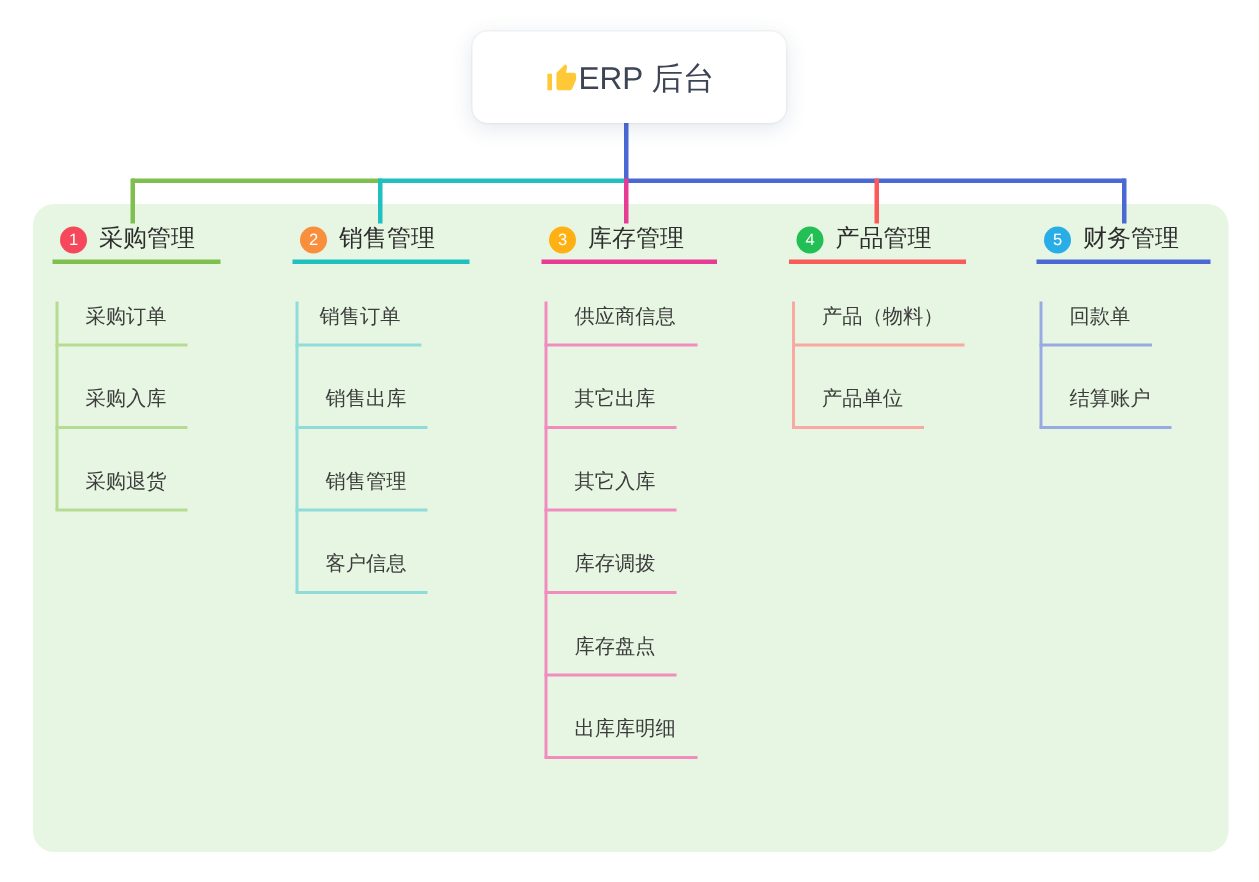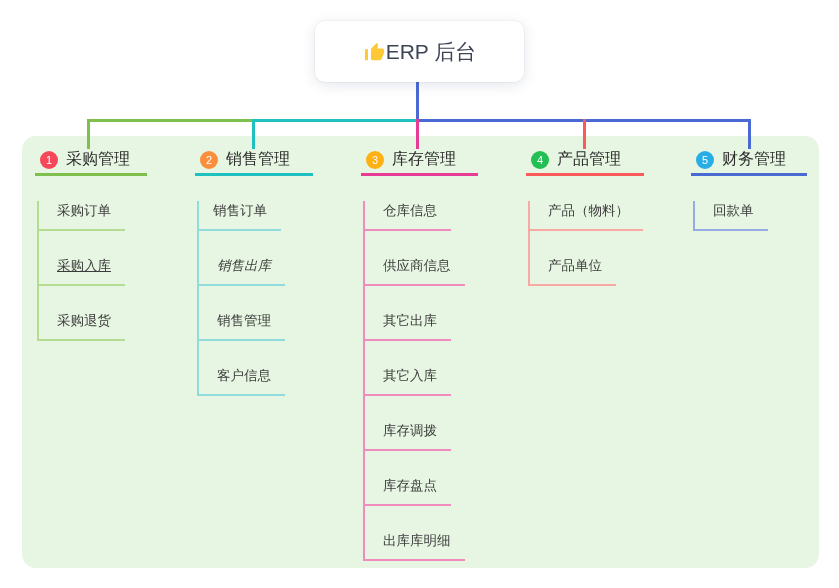--- a/index.html
+++ b/index.html
@@ -60,45 +60,44 @@
 
   <div id="branches">
       <div class="branch" style="left: 35px; width: 112px;">
         <div class="branch-title" style="border-color: rgb(126, 191, 78);">
           <div class="badge" style="background: rgb(245, 73, 91);">1</div>
           <span>采购管理</span>
         </div>
         <div class="children">
           <div class="vline" style="background: rgb(181, 220, 146);"></div>
           <div class="child" style="border-color: rgb(181, 220, 146);">采购订单</div>
-          <div class="child" style="border-color: rgb(181, 220, 146); text-decoration: underline;">采购入库</div>
+          <div class="child" style="border-color: rgb(181, 220, 146);">采购入库</div>
           <div class="child" style="border-color: rgb(181, 220, 146);">采购退货</div>
         </div>
       </div>
       <div class="branch" style="left: 195px; width: 118px;">
         <div class="branch-title" style="border-color: rgb(31, 192, 192);">
           <div class="badge" style="background: rgb(249, 142, 61);">2</div>
           <span>销售管理</span>
         </div>
         <div class="children">
           <div class="vline" style="background: rgb(143, 220, 218);"></div>
           <div class="child" style="border-color: rgb(143, 220, 218); padding-left: 16px;">销售订单</div>
-          <div class="child" style="border-color: rgb(143, 220, 218); font-style: italic;">销售出库</div>
+          <div class="child" style="border-color: rgb(143, 220, 218);">销售出库</div>
           <div class="child" style="border-color: rgb(143, 220, 218);">销售管理</div>
           <div class="child" style="border-color: rgb(143, 220, 218);">客户信息</div>
         </div>
       </div>
       <div class="branch" style="left: 361px; width: 117px;">
         <div class="branch-title" style="border-color: rgb(231, 60, 150);">
           <div class="badge" style="background: rgb(255, 176, 19);">3</div>
           <span>库存管理</span>
         </div>
         <div class="children">
           <div class="vline" style="background: rgb(241, 140, 191);"></div>
-          <div class="child" style="border-color: rgb(241, 140, 191);">仓库信息</div>
           <div class="child" style="border-color: rgb(241, 140, 191);">供应商信息</div>
           <div class="child" style="border-color: rgb(241, 140, 191);">其它出库</div>
           <div class="child" style="border-color: rgb(241, 140, 191); font-family: Liberation Serif, serif;">其它入库</div>
           <div class="child" style="border-color: rgb(241, 140, 191);">库存调拨</div>
           <div class="child" style="border-color: rgb(241, 140, 191); text-align: center;">库存盘点</div>
           <div class="child" style="border-color: rgb(241, 140, 191);">出库库明细</div>
         </div>
       </div>
       <div class="branch" style="left: 526px; width: 118px;">
         <div class="branch-title" style="border-color: rgb(250, 90, 90);">
@@ -112,17 +111,18 @@
         </div>
       </div>
       <div class="branch" style="left: 691px; width: 116px;">
         <div class="branch-title" style="border-color: rgb(74, 105, 210);">
           <div class="badge" style="background: rgb(41, 173, 230);">5</div>
           <span>财务管理</span>
         </div>
         <div class="children">
           <div class="vline" style="background: rgb(151, 171, 226);"></div>
           <div class="child" style="border-color: rgb(151, 171, 226);">回款单</div>
+          <div class="child" style="border-color: rgb(151, 171, 226);">结算账户</div>
         </div>
       </div>
     </div>
 
 </div>
 
 </body></html>

